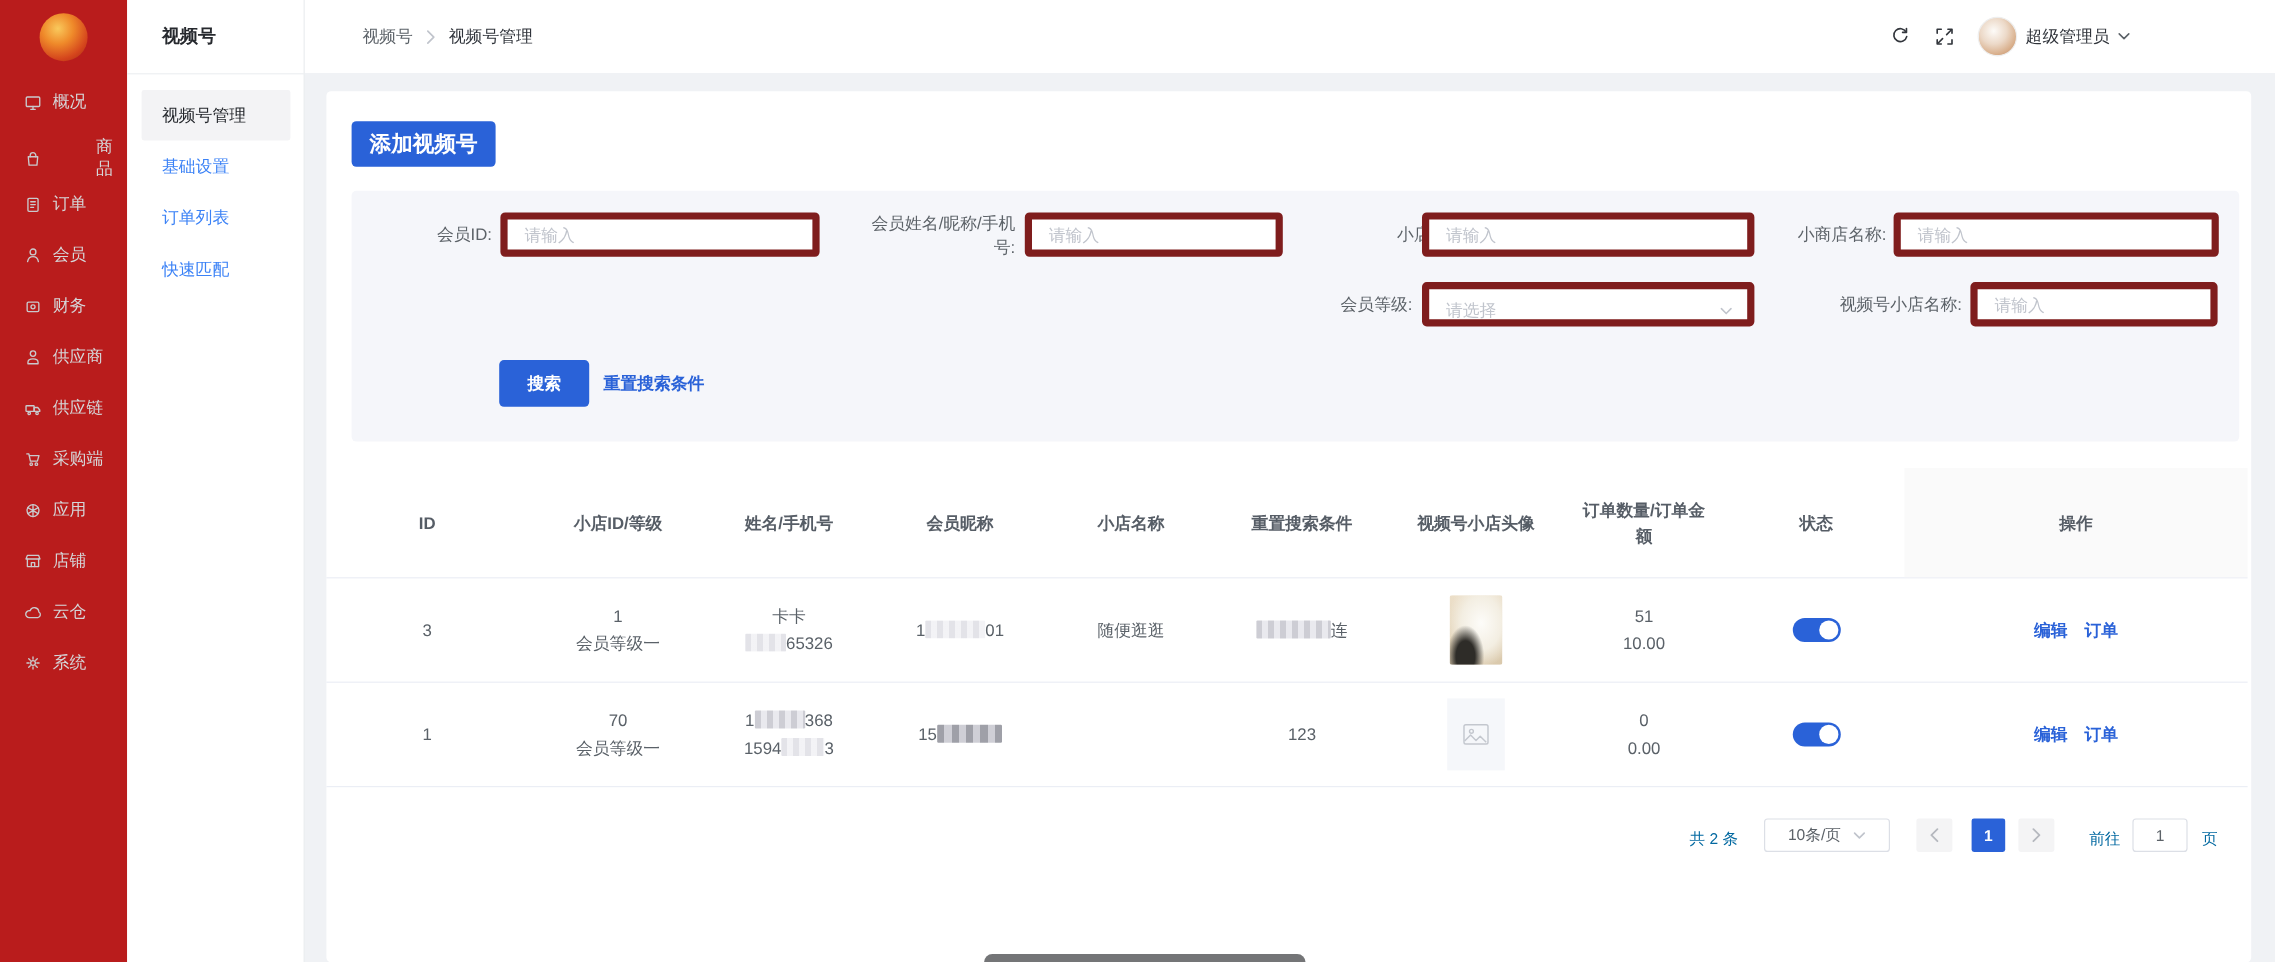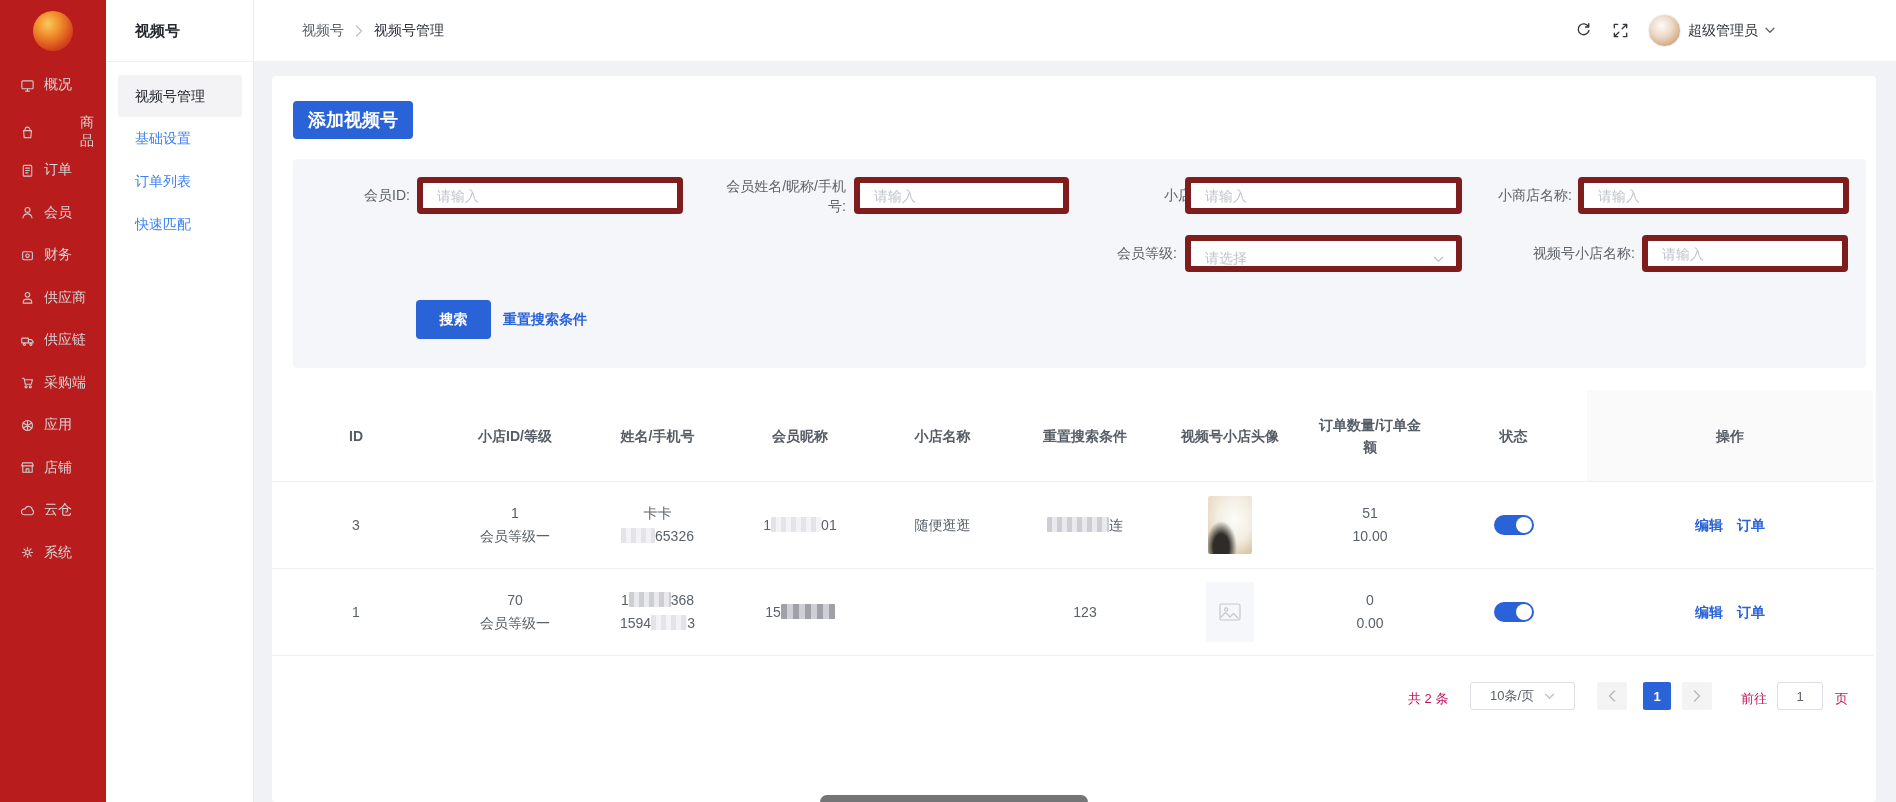--- a/index.html
+++ b/index.html
@@ -95,21 +95,21 @@
                radial-gradient(ellipse at 60% 40%,#fdfcf9 0%,#f3eee2 45%,transparent 75%),
                linear-gradient(160deg,#ecdfc9 0%,#e4d5ba 60%,#d9c8ab 100%);}
   .row-ph{width:48px;height:60px;background:#f5f7fa;display:flex;align-items:center;justify-content:center;}
   .row-ph svg{stroke:#c3c7ce;fill:none;stroke-width:1.2;stroke-linejoin:round;}
   .toggle{width:40px;height:20px;border-radius:10px;background:#2a62d8;position:relative;cursor:pointer;}
   .toggle .knob{position:absolute;right:2px;top:2px;width:16px;height:16px;border-radius:50%;background:#fff;}
   .action-link{color:#2a62d8;font-weight:600;font-size:14px;margin:0 7px;cursor:pointer;}
   .td-actions{flex-direction:row;}
 
   
-  .pg-txt{position:absolute;font-size:13px;color:#be185d;}
+  .pg-txt{position:absolute;font-size:13px;color:#0369a1;}
   #pg-total{left:1408px;top:690px;}
   #pg-size{position:absolute;left:1470px;top:682px;width:105px;height:28px;border:1px solid #dcdfe6;
     border-radius:3px;background:#fff;display:flex;align-items:center;justify-content:center;gap:10px;
     font-size:13px;color:#5c6268;cursor:pointer;}
   .pg-btn{position:absolute;top:682px;width:30px;height:28px;background:#f4f4f5;border-radius:2px;
     display:flex;align-items:center;justify-content:center;cursor:pointer;}
   #pg-prev{left:1597px;} #pg-next{left:1682px;}
   .pg-btn svg{stroke:#b6b9bf;fill:none;stroke-width:1.5;stroke-linecap:round;stroke-linejoin:round;}
   #pg-cur{position:absolute;left:1643px;top:682px;width:28px;height:28px;background:#2a62d8;color:#fff;
     border-radius:2px;display:flex;align-items:center;justify-content:center;font-size:13px;

